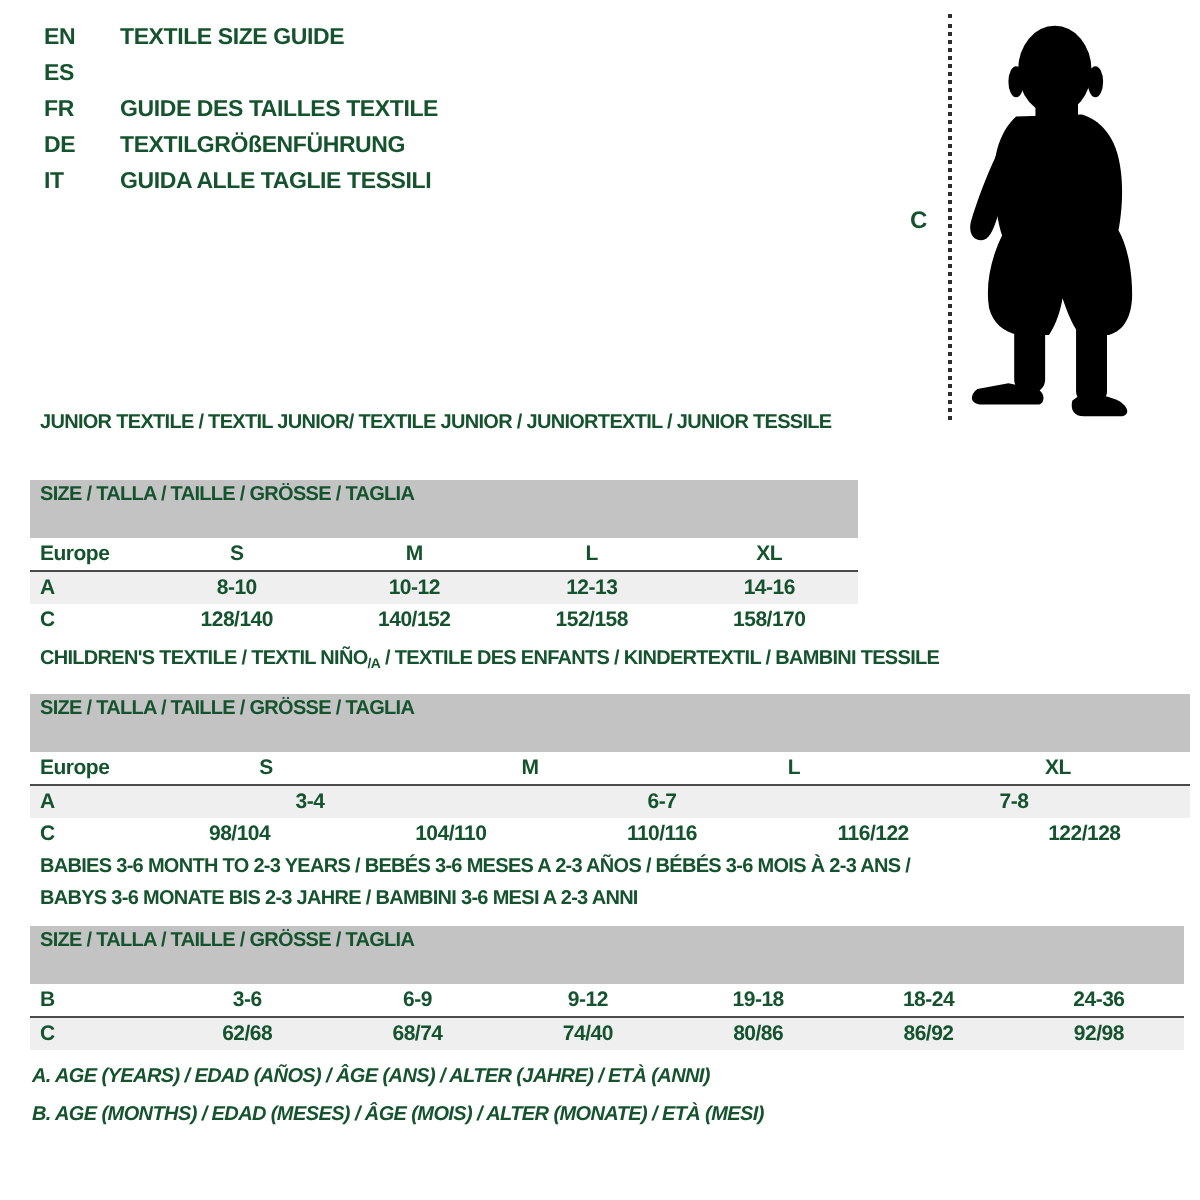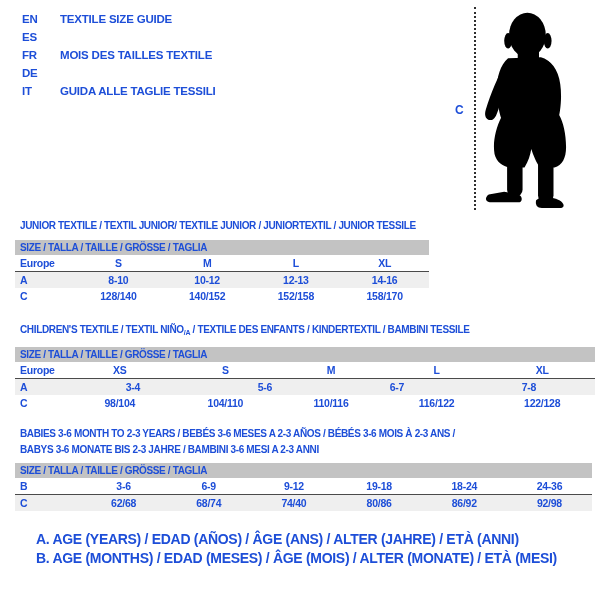--- a/index.html
+++ b/index.html
@@ -1,63 +1,64 @@
 <!DOCTYPE html>
 <html><head>
 <meta charset="utf-8">
 <style>
   html,body{margin:0;padding:0;background:#fff;}
   .canvas{
     position:relative;width:600px;height:600px;background:#ffffff;overflow:hidden;
-    font-family:"Liberation Sans",sans-serif;font-weight:bold;color:#1d4ed8;
+    font-family:"Liberation Sans",sans-serif;font-weight:bold;color:#14532d;
   }
   
   .lang-block{position:absolute;left:22px;top:10px;}
   .lang-row{display:flex;line-height:18px;font-size:11.5px;letter-spacing:-0.2px;}
   .lang-code{width:38px;}
   
   .height-line{position:absolute;left:474px;top:7px;height:203px;width:0;border-left:2px dotted #2e2e2e;}
   .height-label{position:absolute;left:455px;top:103px;font-size:12px;}
   .baby-svg{position:absolute;left:481px;top:4px;}
   
   .sec-title{position:absolute;font-size:10px;letter-spacing:-0.35px;white-space:nowrap;line-height:15.5px;}
   .sub{font-size:7px;vertical-align:-2px;}
   
   .tbl{position:absolute;font-size:10.5px;letter-spacing:-0.25px;}
-  .tbl-head{height:15px;line-height:15px;background:#c3c3c3;padding-left:5px;font-size:10px;letter-spacing:-0.35px;}
+  .tbl-head{height:29px;line-height:15px;background:#c3c3c3;padding-left:5px;font-size:10px;letter-spacing:-0.35px;}
   .trow{display:flex;height:16px;line-height:16px;}
   .trow.alt{background:#efefef;}
   .trow.bline{border-bottom:1px solid #4a4a4a;}
   .tlabel{padding-left:5px;}
   .t1 .tlabel{width:54px;}
   .t2 .tlabel{width:47px;}
   .t3 .tlabel{width:61px;}
   .tcell{flex:1;text-align:center;}
   
-  .footnotes{position:absolute;left:36px;top:530px;font-size:14px;letter-spacing:-0.3px;line-height:18.5px;}
+  .footnotes{position:absolute;left:16px;top:530px;font-size:10px;letter-spacing:-0.3px;line-height:18.5px;font-style:italic;}
 </style>
 </head>
 <body>
 
 <div class="canvas">
 
   <div class="lang-block">
     <div class="lang-row">
       <span class="lang-code">EN</span>
       <span class="lang-title">TEXTILE SIZE GUIDE</span>
     </div>
     <div class="lang-row">
       <span class="lang-code">ES</span>
     </div>
     <div class="lang-row">
       <span class="lang-code">FR</span>
-      <span class="lang-title">MOIS DES TAILLES TEXTILE</span>
+      <span class="lang-title">GUIDE DES TAILLES TEXTILE</span>
     </div>
     <div class="lang-row">
       <span class="lang-code">DE</span>
+      <span class="lang-title">TEXTILGRÖßENFÜHRUNG</span>
     </div>
     <div class="lang-row">
       <span class="lang-code">IT</span>
       <span class="lang-title">GUIDA ALLE TAGLIE TESSILI</span>
     </div>
   </div>
 
   <div class="height-line"></div>
   <div class="height-label">C</div>
   <svg class="baby-svg" width="116" height="210" viewBox="0 0 120 215" fill="#000000">
@@ -68,21 +69,21 @@
     <path d="M28,55 C18,64 15,80 17,96 C18,108 20,116 23,122 L79,122 C82,112 84,96 82,82 C80,66 72,57 62,54 Z"></path>
     <path d="M26,60 C18,72 10,92 5,108 C3,114 5,119 10,119 C14,119 16,114 18,108 C22,94 27,78 31,66 Z"></path>
     <path d="M70,58 C76,66 80,78 81,90 C82,99 82,107 80,112 C77,116 72,115 71,109 C70,98 68,82 64,68 Z"></path>
     <path d="M21,116 C15,128 12,142 14,154 C16,162 22,167 30,168 L45,168 C49,162 51,155 52,149 C54,155 57,163 61,168 L76,168 C84,166 88,158 88,147 C88,133 85,121 81,114 Z"></path>
     <rect x="27" y="158" width="16" height="40" rx="7"></rect>
     <rect x="59" y="158" width="16" height="46" rx="7"></rect>
     <path d="M8,196 C4,199 4,203 9,204 L40,204 C43,203 43,198 39,196 L24,193 Z"></path>
     <path d="M57,202 C56,207 58,210 63,210 L83,210 C87,209 86,205 81,202 C75,199 66,198 61,199 Z"></path>
   </svg>
 
-  <div class="sec-title" style="left:20px;top:218px;">JUNIOR TEXTILE / TEXTIL JUNIOR/ TEXTILE JUNIOR / JUNIORTEXTIL / JUNIOR TESSILE</div>
+  <div class="sec-title" style="left:20px;top:204px;">JUNIOR TEXTILE / TEXTIL JUNIOR/ TEXTILE JUNIOR / JUNIORTEXTIL / JUNIOR TESSILE</div>
   <div class="tbl t1" style="left:15px;top:240px;width:414px;">
     <div class="tbl-head">SIZE / TALLA / TAILLE / GRÖSSE / TAGLIA</div>
     <div class="trow bline">
       <span class="tlabel">Europe</span>
       <span class="tcell">S</span>
       <span class="tcell">M</span>
       <span class="tcell">L</span>
       <span class="tcell">XL</span>
     </div>
     <div class="trow alt">
@@ -101,30 +102,28 @@
     </div>
   </div>
 
   <div class="sec-title" style="left:20px;top:322px;">
     <span>CHILDREN'S TEXTILE / TEXTIL NIÑO</span><span class="sub">/A</span><span> / TEXTILE DES ENFANTS / KINDERTEXTIL / BAMBINI TESSILE</span>
   </div>
   <div class="tbl t2" style="left:15px;top:347px;width:580px;">
     <div class="tbl-head">SIZE / TALLA / TAILLE / GRÖSSE / TAGLIA</div>
     <div class="trow bline">
       <span class="tlabel">Europe</span>
-      <span class="tcell">XS</span>
       <span class="tcell">S</span>
       <span class="tcell">M</span>
       <span class="tcell">L</span>
       <span class="tcell">XL</span>
     </div>
     <div class="trow alt">
       <span class="tlabel">A</span>
       <span class="tcell">3-4</span>
-      <span class="tcell">5-6</span>
       <span class="tcell">6-7</span>
       <span class="tcell">7-8</span>
     </div>
     <div class="trow">
       <span class="tlabel">C</span>
       <span class="tcell">98/104</span>
       <span class="tcell">104/110</span>
       <span class="tcell">110/116</span>
       <span class="tcell">116/122</span>
       <span class="tcell">122/128</span>

